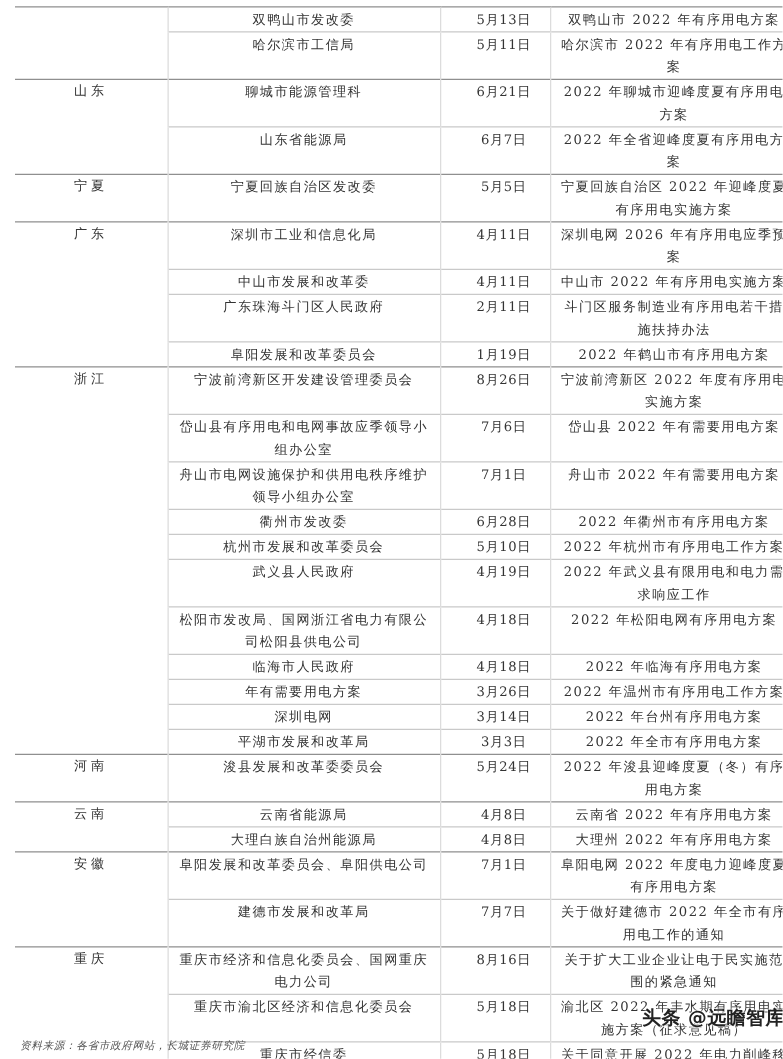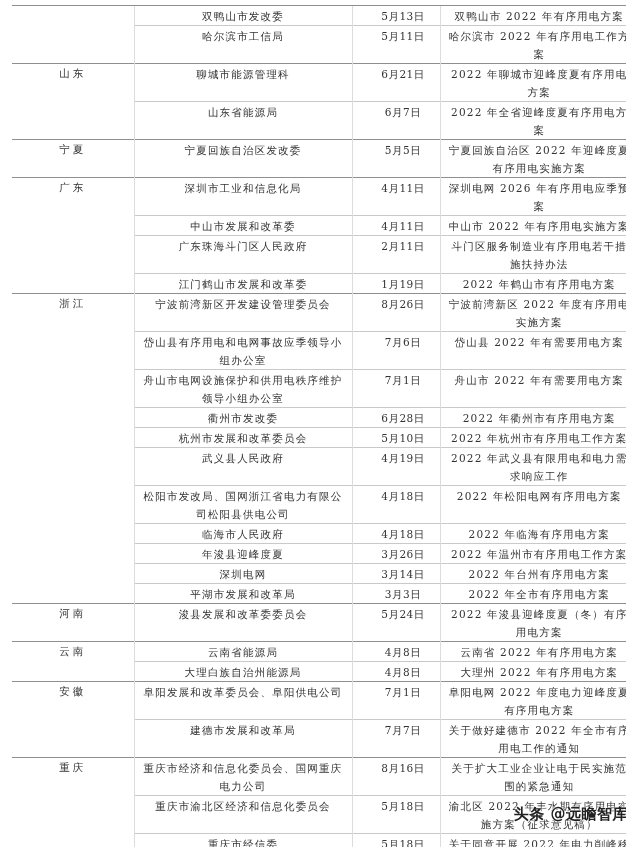--- a/index.html
+++ b/index.html
@@ -90,21 +90,21 @@
           <td>中山市发展和改革委</td>
           <td class="date">4月11日</td>
           <td>中山市 2022 年有序用电实施方案</td>
         </tr>
         <tr>
           <td>广东珠海斗门区人民政府</td>
           <td class="date">2月11日</td>
           <td>斗门区服务制造业有序用电若干措施扶持办法</td>
         </tr>
         <tr>
-          <td>江门鹤山市发展和改革委</td>
+          <td>阜阳发展和改革委员会</td>
           <td class="date">1月19日</td>
           <td>2022 年鹤山市有序用电方案</td>
         </tr>
         <tr class="group-start">
           <td class="prov" rowspan="11">浙江</td>
           <td>宁波前湾新区开发建设管理委员会</td>
           <td class="date">8月26日</td>
           <td>宁波前湾新区 2022 年度有序用电实施方案</td>
         </tr>
         <tr>
@@ -136,21 +136,21 @@
           <td>松阳市发改局、国网浙江省电力有限公司松阳县供电公司</td>
           <td class="date">4月18日</td>
           <td>2022 年松阳电网有序用电方案</td>
         </tr>
         <tr>
           <td>临海市人民政府</td>
           <td class="date">4月18日</td>
           <td>2022 年临海有序用电方案</td>
         </tr>
         <tr>
-          <td>年浚县迎峰度夏</td>
+          <td>年有需要用电方案</td>
           <td class="date">3月26日</td>
           <td>2022 年温州市有序用电工作方案</td>
         </tr>
         <tr>
           <td>深圳电网</td>
           <td class="date">3月14日</td>
           <td>2022 年台州有序用电方案</td>
         </tr>
         <tr>
           <td>平湖市发展和改革局</td>
@@ -197,14 +197,15 @@
           <td>渝北区 2022 年丰水期有序用电实施方案（征求意见稿）</td>
         </tr>
         <tr>
           <td>重庆市经信委</td>
           <td class="date">5月18日</td>
           <td>关于同意开展 2022 年电力削峰移峰和电力需求响应工作的复函</td>
         </tr>
       </tbody>
   </table>
 
+  <div class="source">资料来源：各省市政府网站，长城证券研究院</div>
   <div class="watermark">头条 @远瞻智库</div>
 </div>
 
 </body></html>

